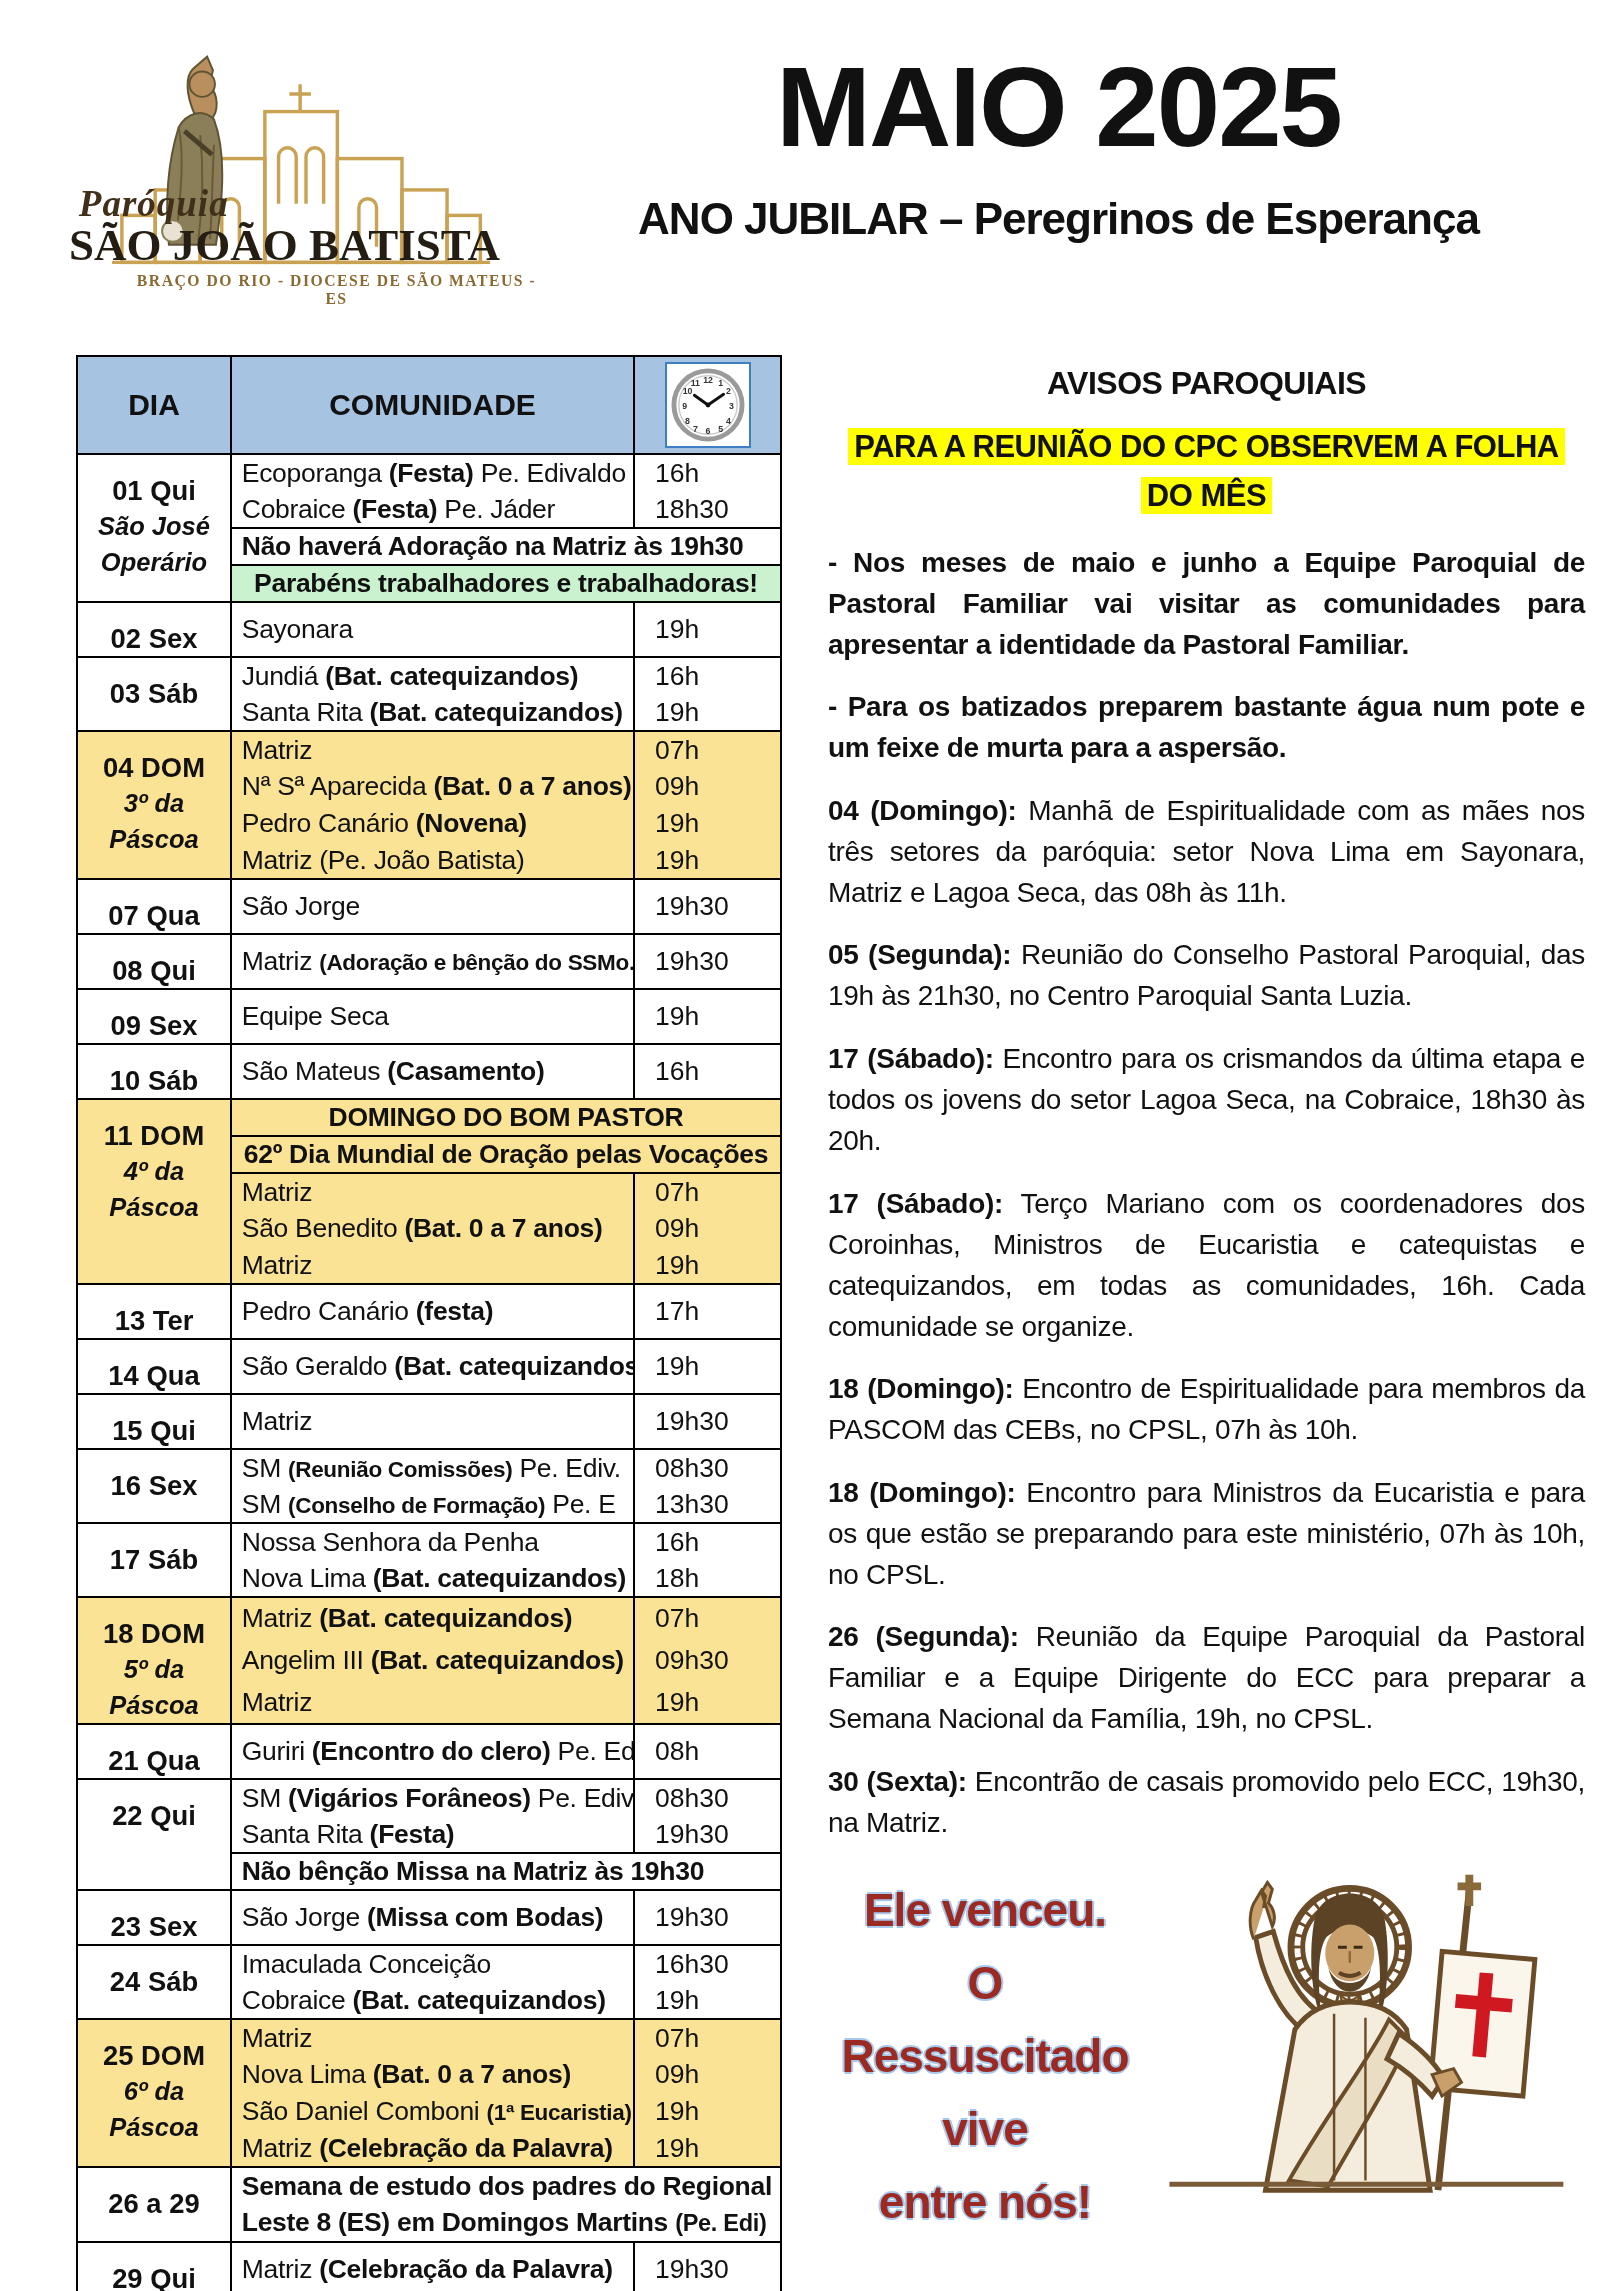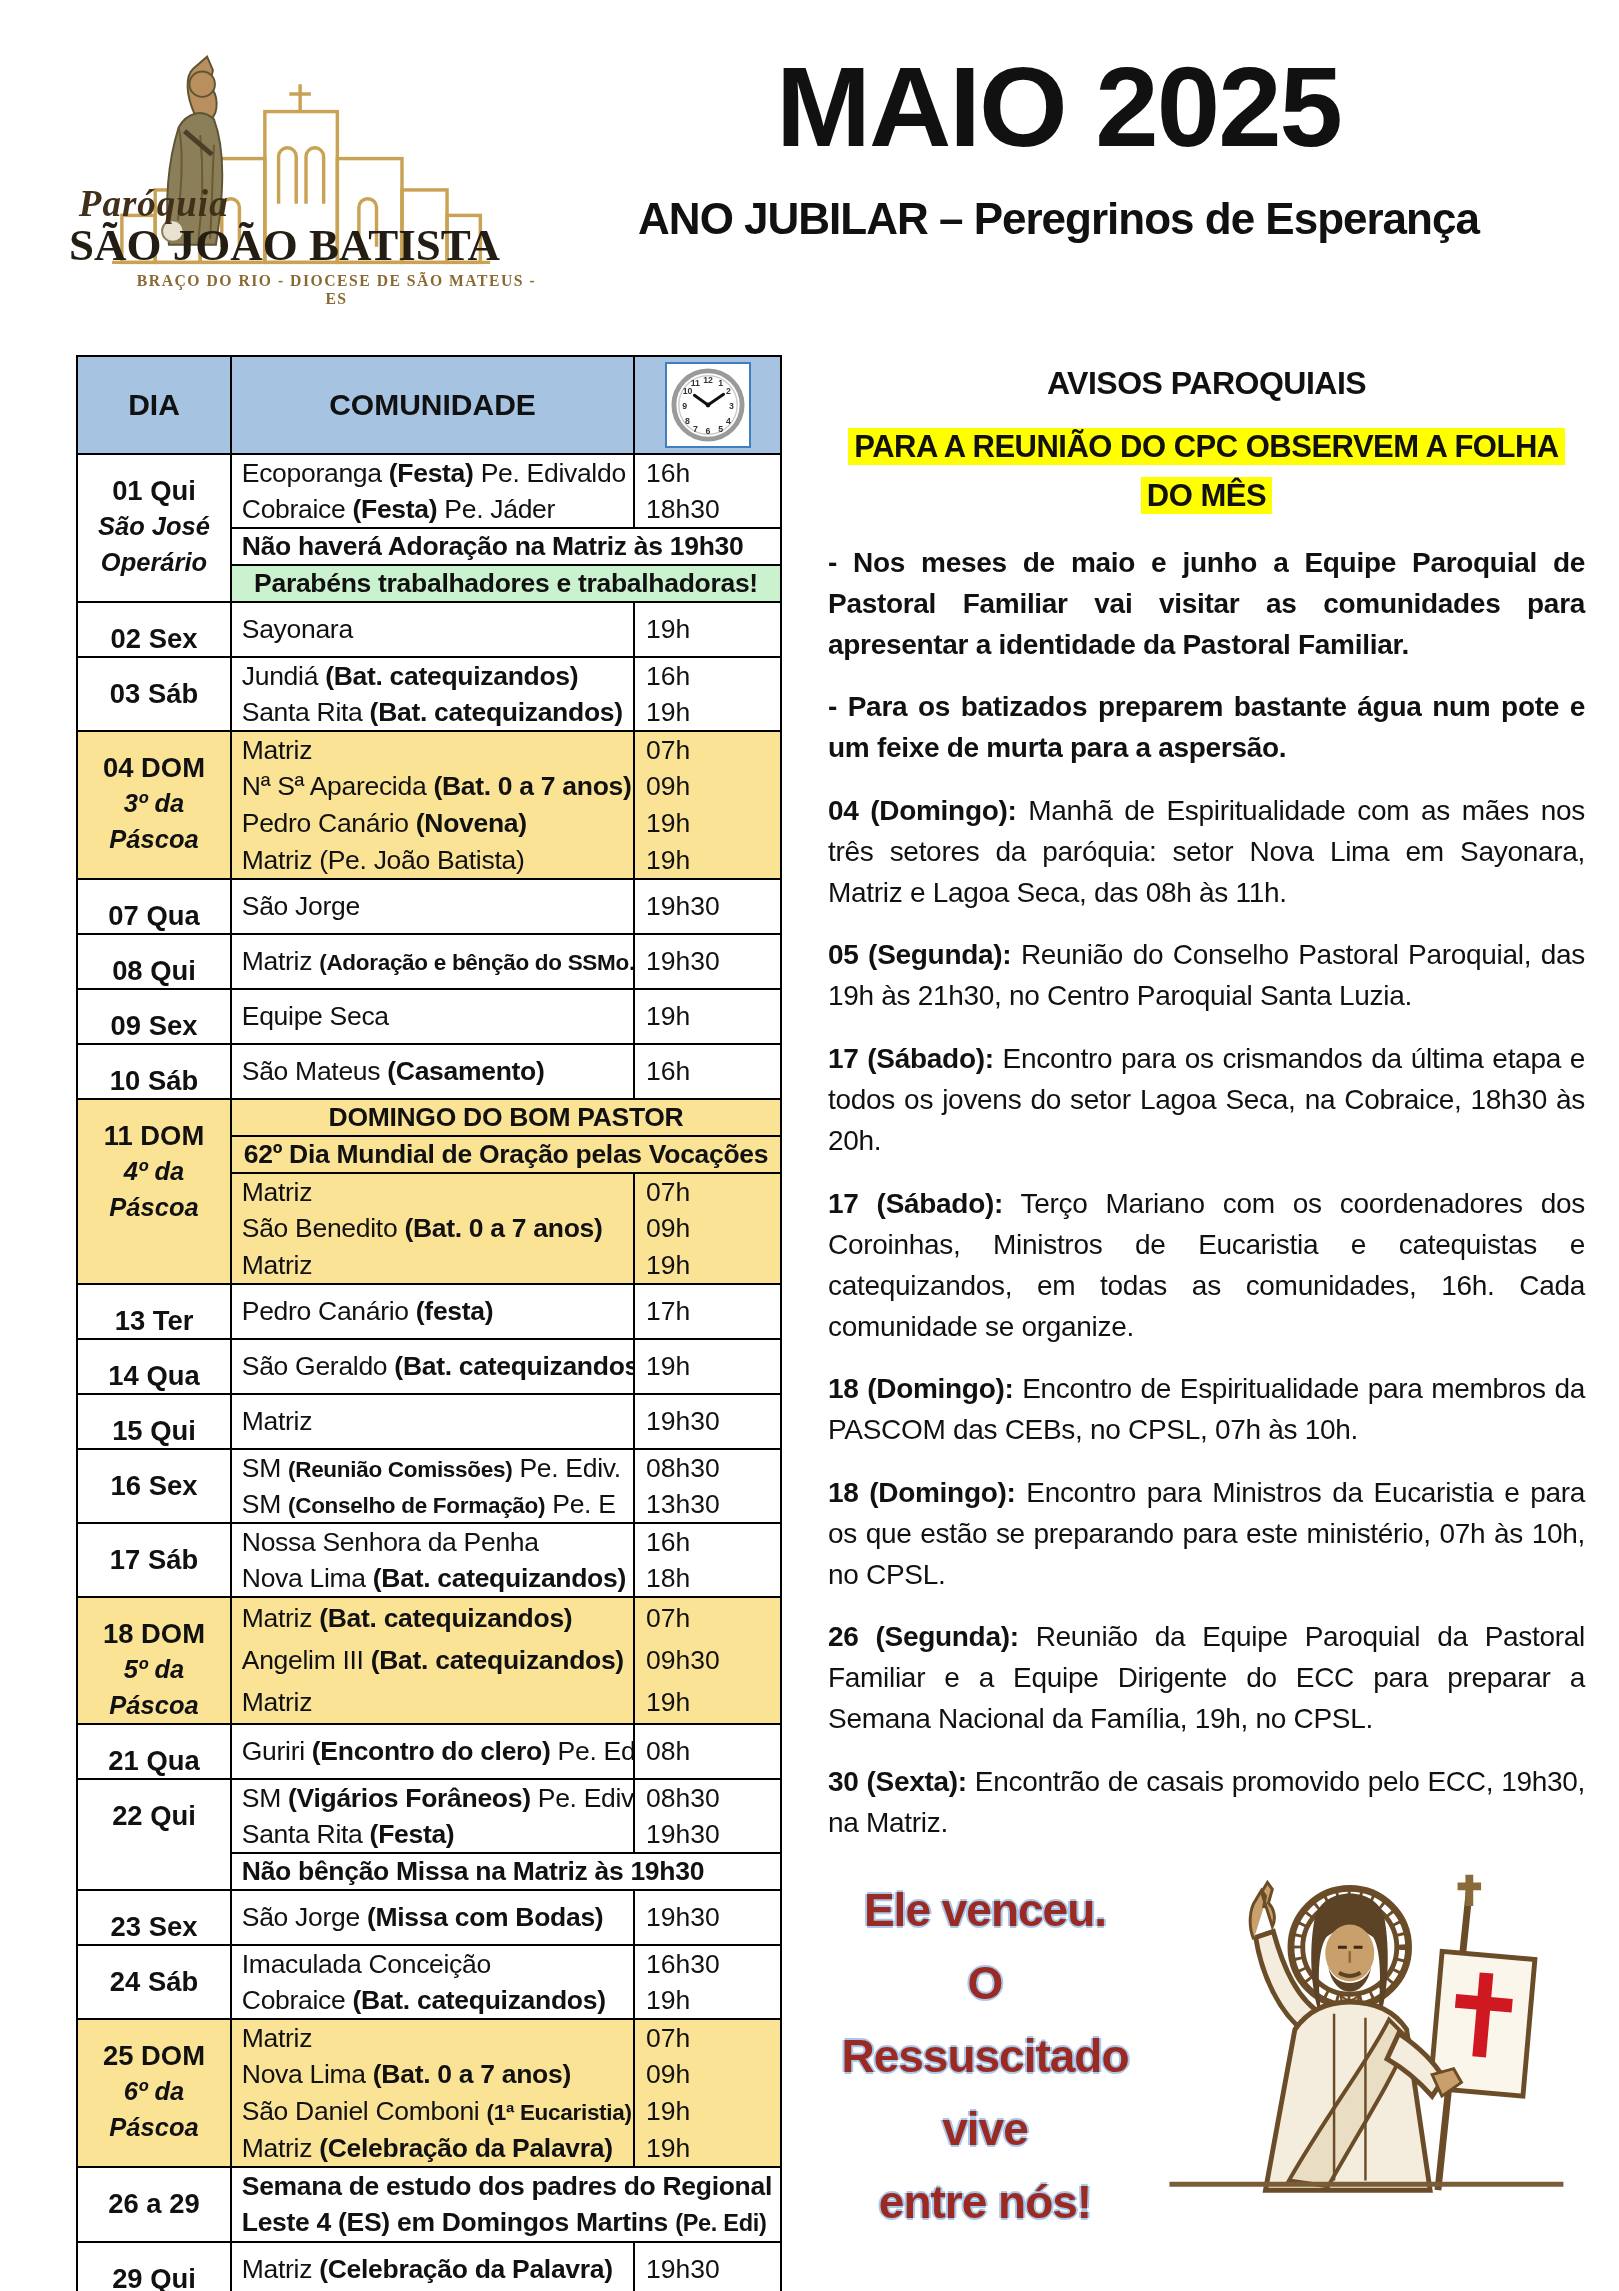--- a/index.html
+++ b/index.html
@@ -30,21 +30,21 @@
   table.cal td, table.cal th{border-left:2px solid #000; border-right:2px solid #000; overflow:hidden;}
   table.cal thead th{background:var(--header-blue); height:98px; border-bottom:2.9px solid #000;
     font-size:30px; font-weight:bold; text-align:center; vertical-align:middle;}
   table.cal tbody tr{height:37px;}
   tr.block-start td{border-top:2px solid #000;}
   td.day{ text-align:center; vertical-align:top; padding-top:18px;}
   .day-label{font-weight:bold; font-size:27.4px; line-height:35px;}
   .day-note{font-weight:bold; font-style:italic; font-size:25.5px; line-height:36px;}
   .day-note:first-of-type{margin-top:4.9px;}
   td.comm{padding-left:9.8px; font-size:26.5px; letter-spacing:-0.3px; white-space:nowrap; vertical-align:middle;}
-  td.time{padding-left:11px; font-size:26.5px; vertical-align:middle;}
+  td.time{padding-left:20px; font-size:26.5px; vertical-align:middle;}
   td.hl{background:var(--row-yellow);}
   td.span-note{border-top:2px solid #000; border-bottom:2px solid #000; font-weight:bold;}
   td.span-note.center{text-align:center; padding-left:0;}
   td.h2{height:74px; white-space:normal; line-height:36px;}
   .seg.b{font-weight:bold;}
   .seg.bs{font-weight:bold; font-size:22.5px;}
   .seg.s{font-size:23.5px;}
 
   
   .avisos{position:absolute; left:828px; top:365px; width:757px;}
@@ -374,21 +374,21 @@
           <td class="time hl">19h</td>
         </tr>
         <tr>
           <td class="comm hl"><span class="seg ">Matriz </span><span class="seg b">(Celebração da Palavra)</span></td>
           <td class="time hl">19h</td>
         </tr>
         <tr class="block-start">
           <td class="day" rowspan="1">
             <div class="day-label">26 a 29</div>
           </td>
-          <td class="comm span-note h2" colspan="2"><span class="seg b">Semana de estudo dos padres do Regional Leste 4 (ES) em Domingos Martins </span><span class="seg s">(Pe. Edi)</span></td>
+          <td class="comm span-note h2" colspan="2"><span class="seg b">Semana de estudo dos padres do Regional Leste 8 (ES) em Domingos Martins </span><span class="seg s">(Pe. Edi)</span></td>
         </tr>
         <tr class="block-start">
           <td class="day" rowspan="1">
             <div class="day-label">29 Qui</div>
           </td>
           <td class="comm"><span class="seg ">Matriz </span><span class="seg b">(Celebração da Palavra)</span></td>
           <td class="time">19h30</td>
         </tr>
         <tr class="block-start">
           <td class="day" rowspan="1">

